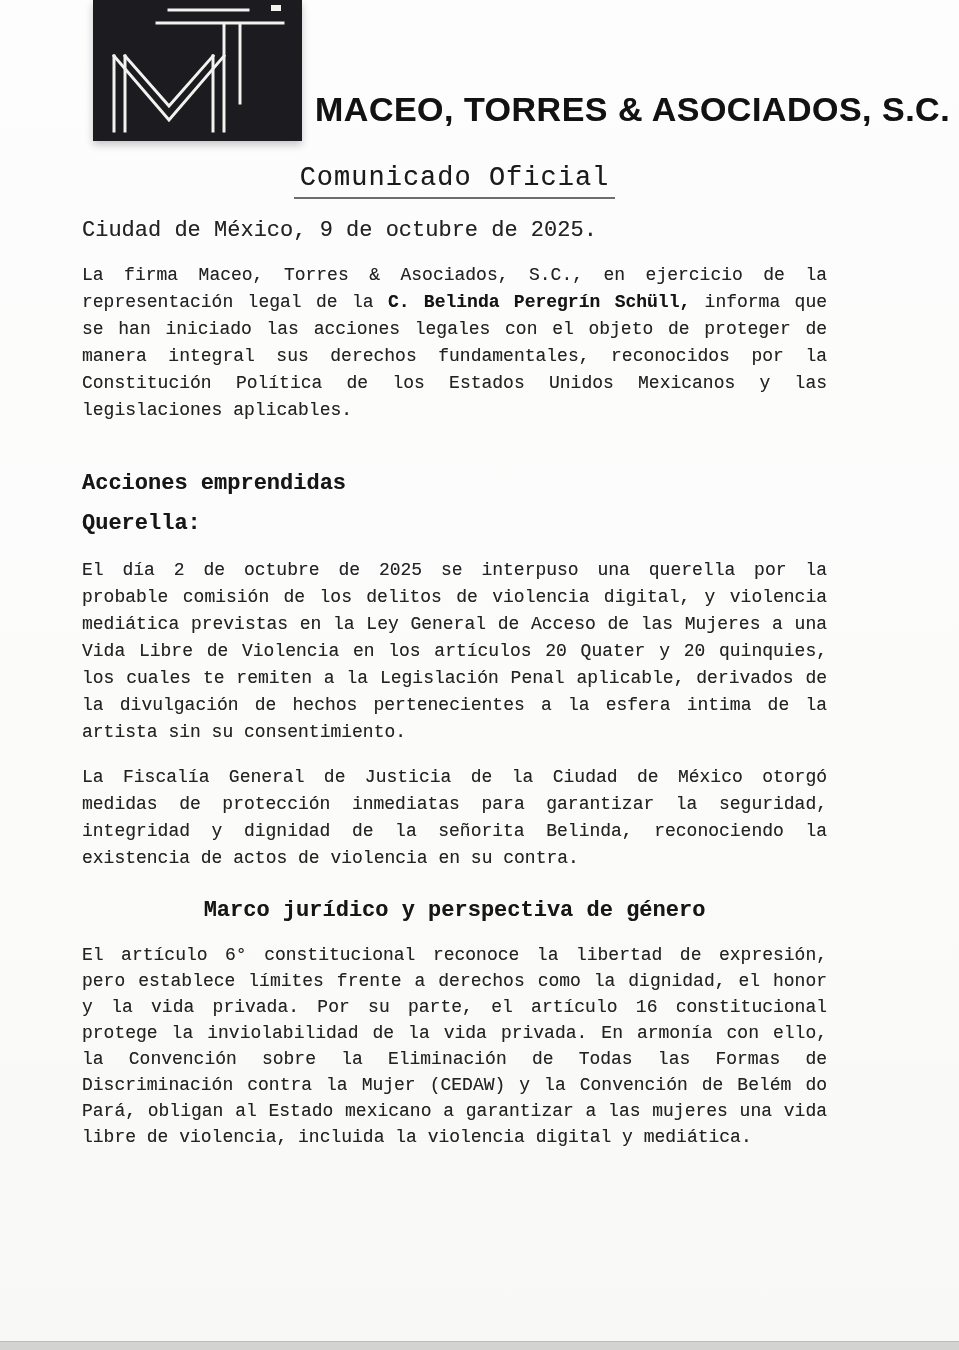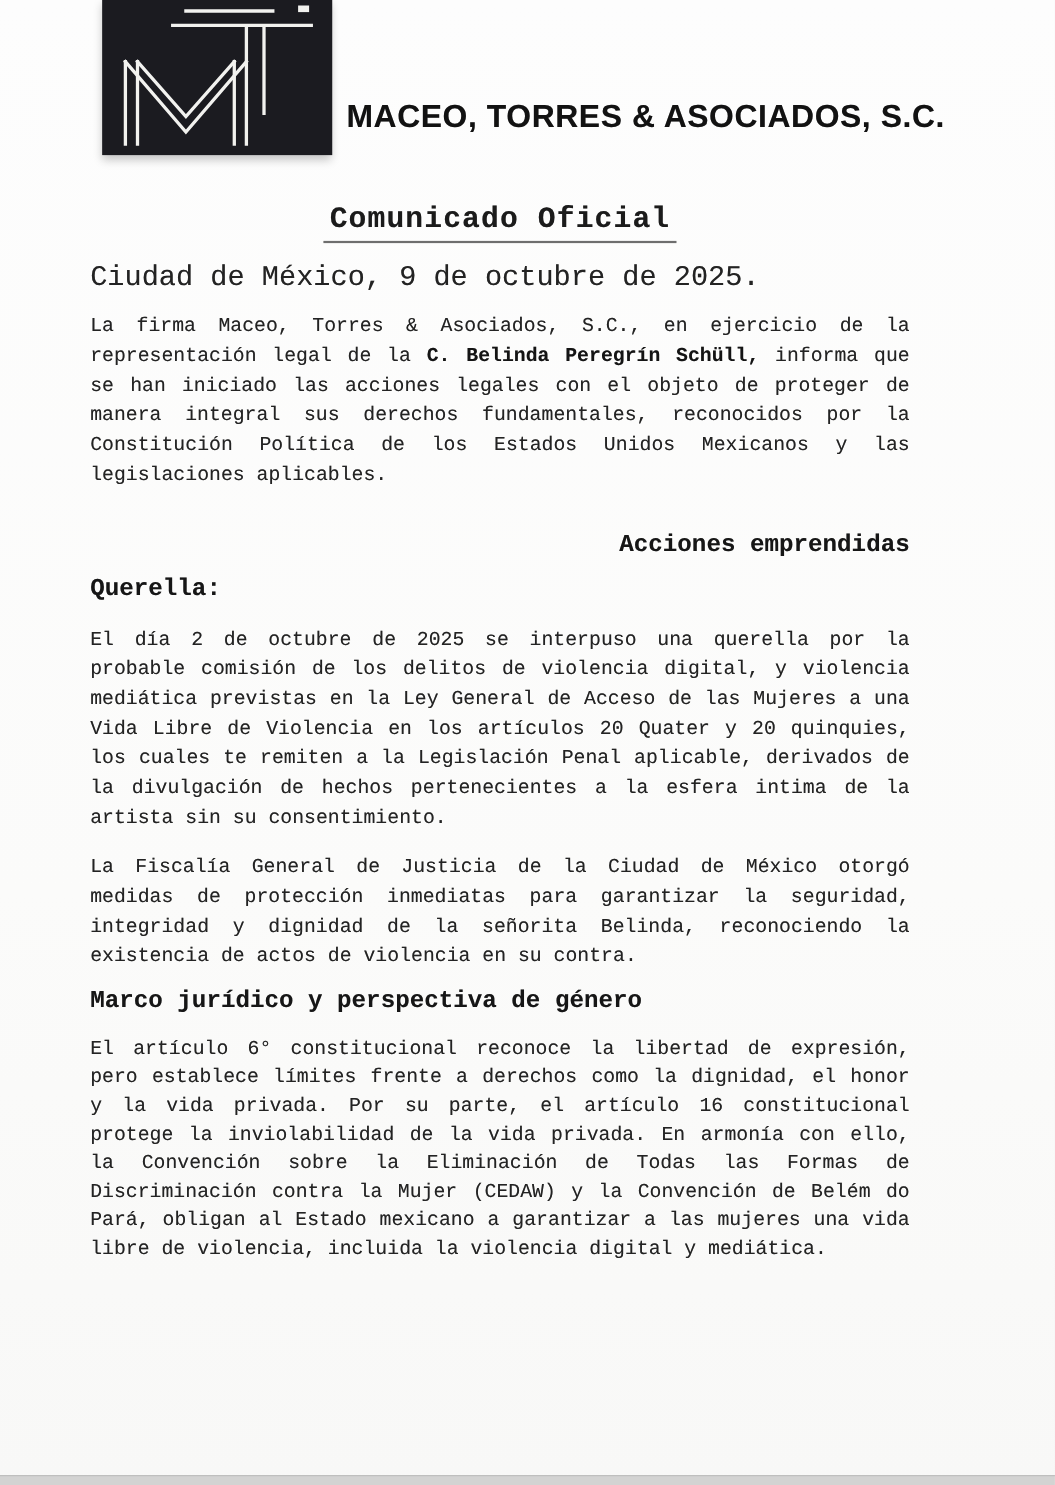--- a/index.html
+++ b/index.html
@@ -18,52 +18,52 @@
   .logo-box {
     position: absolute; left: 93px; top: 0;
     width: 209px; height: 141px;
     background: #1b1b20;
     box-shadow: 0 4px 8px rgba(0,0,0,0.22);
   }
   .logo-box svg { display: block; width: 100%; height: 100%; }
   .firm-name {
     position: absolute; left: 315px; top: 90px;
     font-family: "Liberation Sans", sans-serif;
-    font-weight: bold; font-size: 29px; letter-spacing: 0.5px;
+    font-weight: bold; font-size: 34px; letter-spacing: 0.5px;
     color: #121212; white-space: nowrap;
   }
   .content { margin-left: 82px; width: 745px; }
   .doc-title {
-    margin: 44px 0 0 0;
+    margin: 22px 0 0 0;
     text-align: center;
-    font-size: 27px; font-weight: bold; letter-spacing: 1px;
+    font-size: 27px; font-weight: normal; letter-spacing: 1px;
     color: #1b1b1b;
   }
   .doc-title .underlined {
     display: inline-block;
     border-bottom: 2px solid #6e6e6e;
     padding: 0 6px 4px 6px;
   }
-  .dateline { margin: 18px 0 0 0; font-size: 26px; line-height: 27px; }
+  .dateline { margin: 18px 0 0 0; font-size: 22px; line-height: 27px; }
   .body-par {
     margin: 18px 0 0 0;
     font-size: 18px; line-height: 27px;
     text-align: justify;
   }
   .body-par strong { font-weight: bold; color: #141414; }
   .sec-heading {
     margin: 0; font-size: 22px; line-height: 27px;
     font-weight: bold; color: #161616;
   }
-  .h-acciones { margin-top: 36px; text-align: right; }
+  .h-acciones { margin-top: 46px; }
   .h-querella { margin-top: 13px; }
   .p-querella { margin-top: 20px; }
   .h-medidas  { margin-top: 44px; }
   .p-medidas  { }
-  .h-marco    { margin-top: 12px; }
+  .h-marco    { margin-top: 25px; text-align: center; }
   .p-marco    { line-height: 26px; }
   .scan-edge {
     position: absolute; left: 0; right: 0; bottom: 0;
     height: 8px; background: #d3d3d2;
     border-top: 1px solid #bdbdbc;
   }
 </style>
 </head>
 <body>
 

